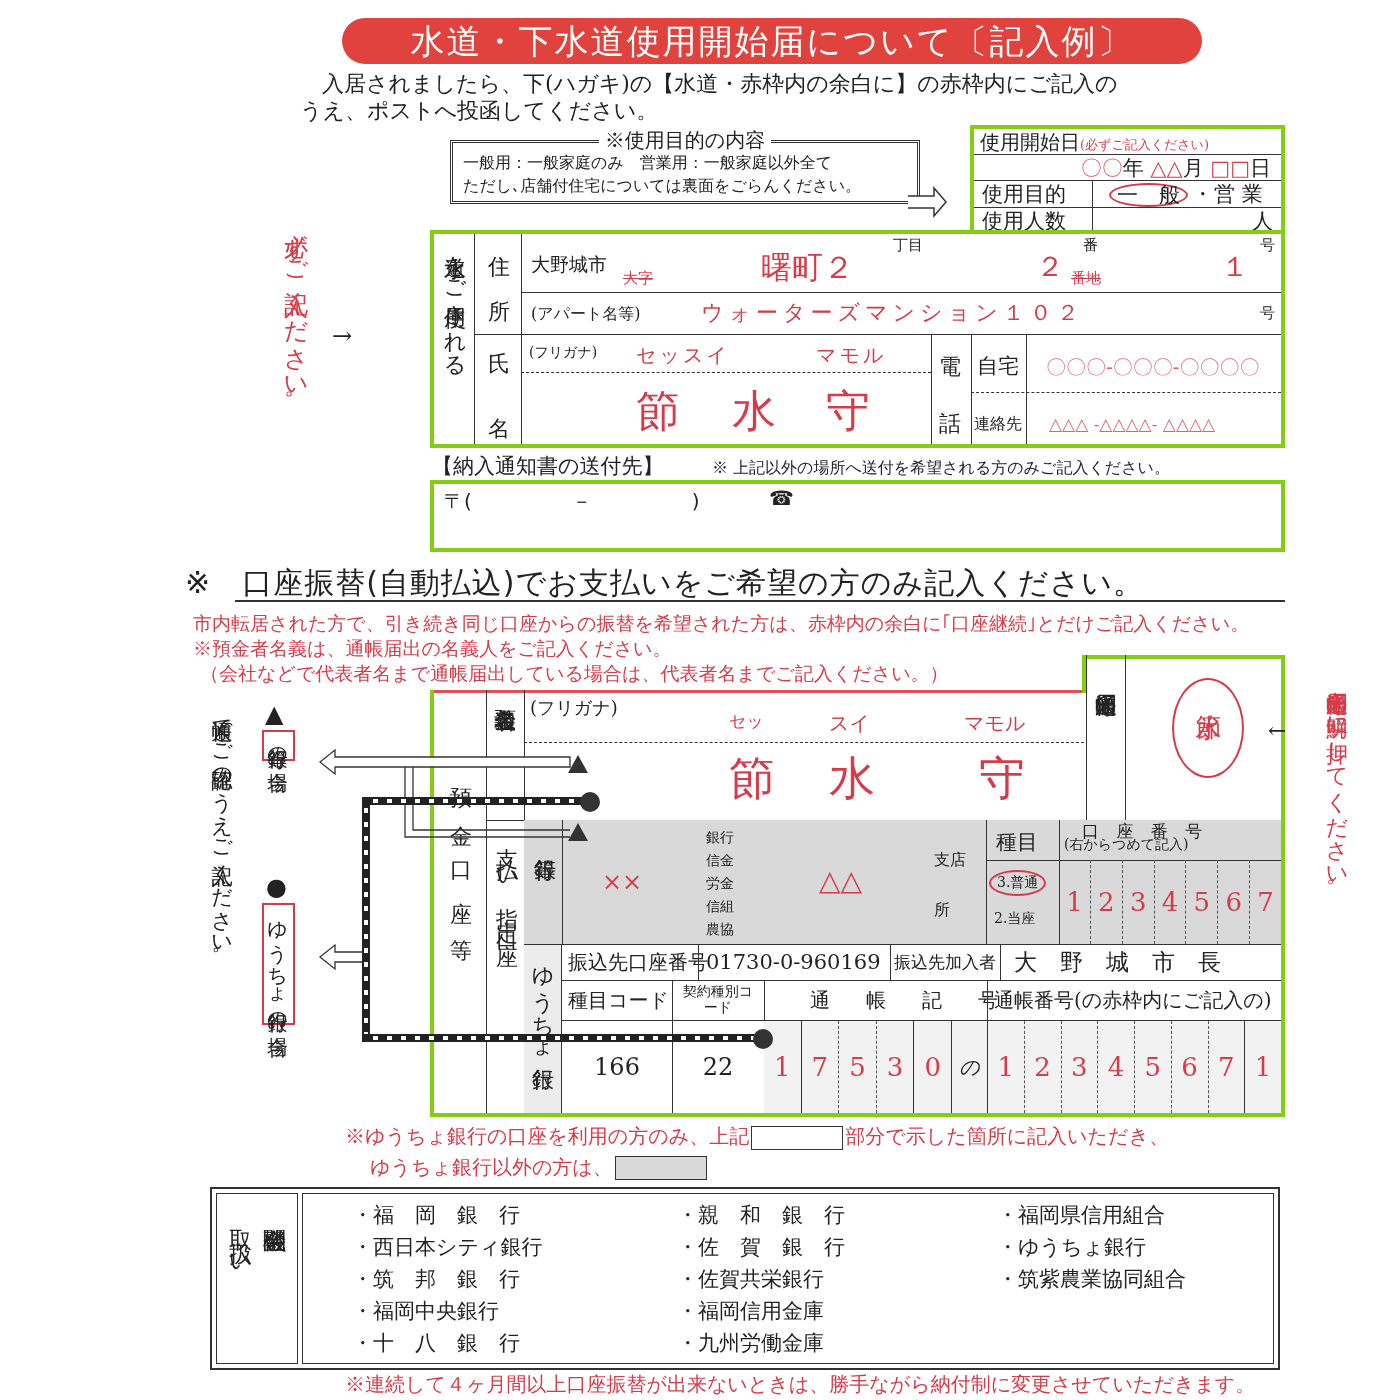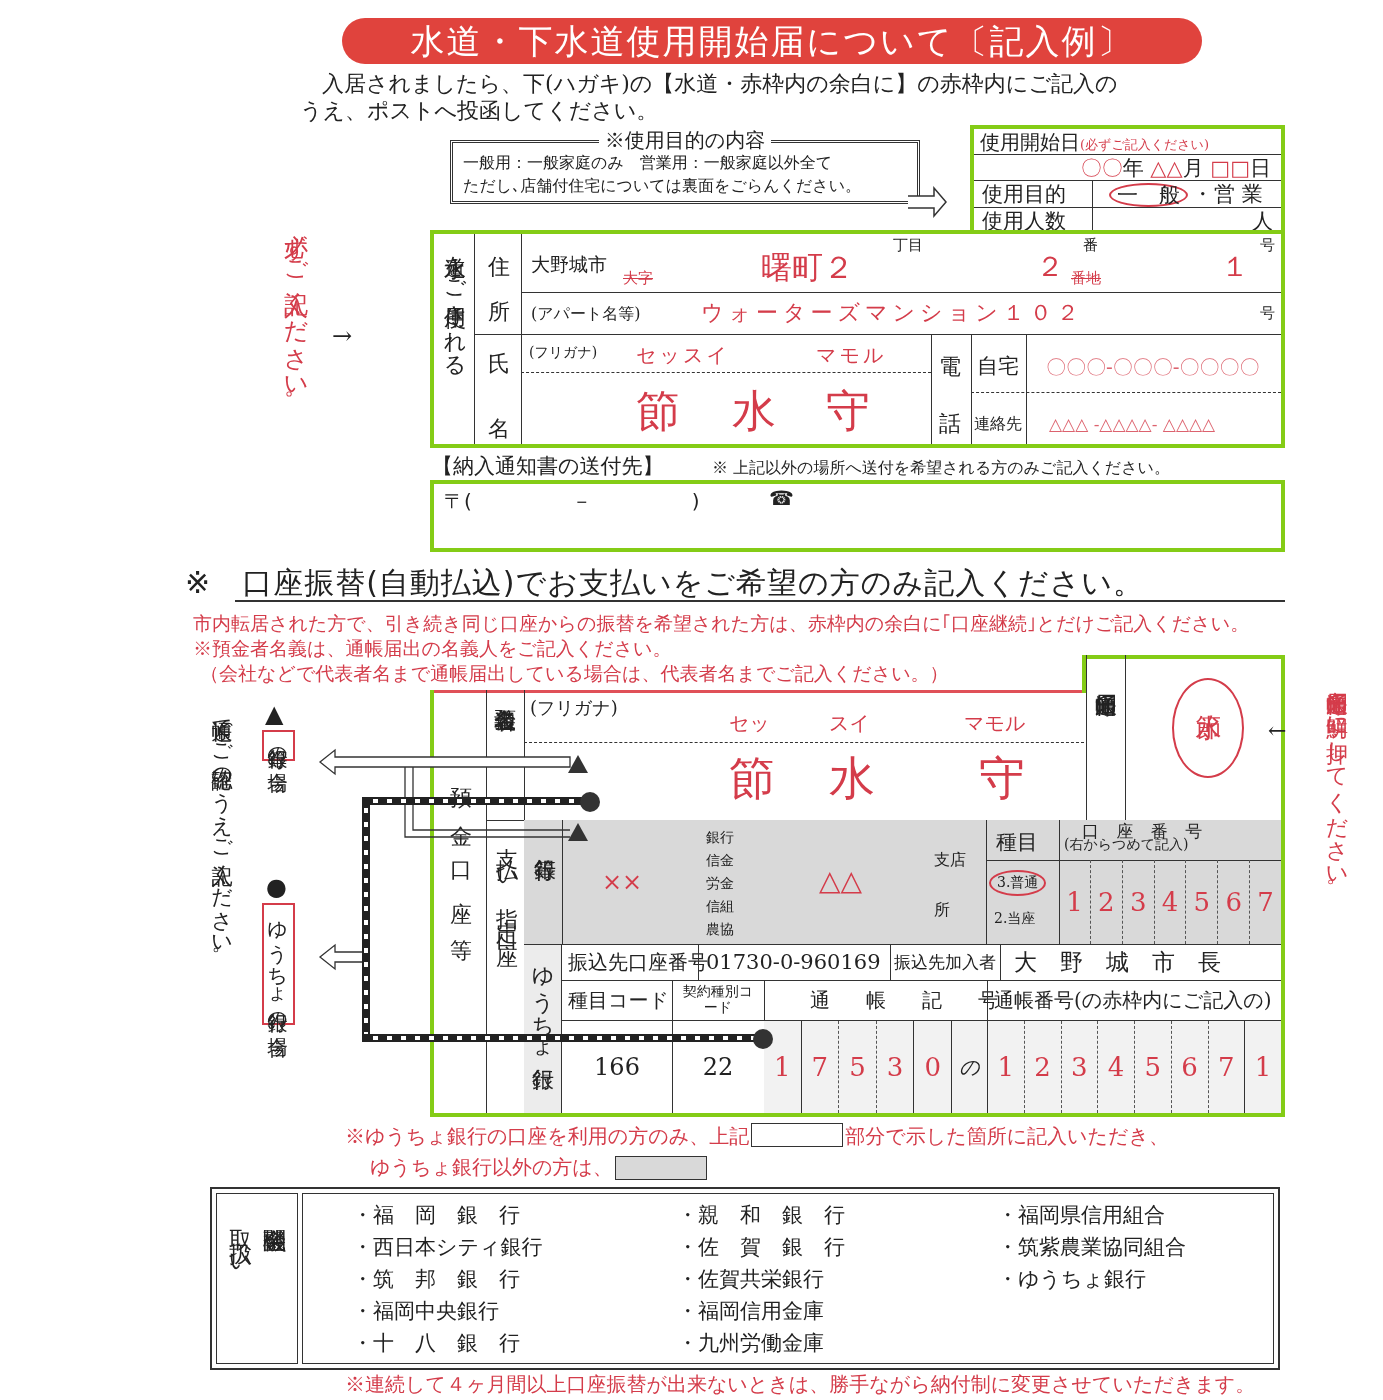--- a/index.html
+++ b/index.html
@@ -133,21 +133,21 @@
   <div style="position:absolute;left:52px;top:0;bottom:0;border-left:1px solid #333"></div>
   <div class="vert" style="position:absolute;left:12px;top:80px;font-size:22px;letter-spacing:38px">預金口座等</div>
 
   <div style="position:absolute;left:52px;width:38px;top:0;height:130px">
     <div class="vert" style="position:absolute;left:6px;top:2px;font-size:22px;line-height:26px">預金者名義</div>
   </div>
   <div style="position:absolute;left:90px;top:0;bottom:0;border-left:1px solid #333"></div>
   <div style="position:absolute;left:52px;right:0;top:130px;border-top:1px solid #333"></div>
   <div style="position:absolute;left:90px;top:0;width:560px;height:130px">
     <span style="position:absolute;left:6px;top:6px;font-size:18px">(フリガナ)</span>
-    <span class="rtext" style="position:absolute;left:205px;top:20px;font-size:20px">セッ</span>
+    <span class="rtext" style="position:absolute;left:205px;top:20px;font-size:17px">セッ</span>
     <span class="rtext" style="position:absolute;left:305px;top:20px;font-size:20px">スイ</span>
     <span class="rtext" style="position:absolute;left:440px;top:20px;font-size:20px">マモル</span>
     <div class="dash-h" style="left:0;right:0;top:52px"></div>
     <span class="rtext" style="position:absolute;left:205px;top:58px;font-size:46px">節</span>
     <span class="rtext" style="position:absolute;left:305px;top:58px;font-size:46px">水</span>
     <span class="rtext" style="position:absolute;left:455px;top:58px;font-size:46px">守</span>
   </div>
 
   <div style="position:absolute;left:652px;top:-35px;width:40px;height:165px;border-left:1px solid #333;border-right:1px solid #333">
     <div class="vert" style="position:absolute;left:6px;top:22px;font-size:22px;line-height:26px">通帳届出印</div>
@@ -248,21 +248,21 @@
 </svg>
 <div class="dottedbar" style="left:362px;top:797px;width:225px"></div>
 <div class="dottedbarv" style="left:362px;top:797px;height:245px"></div>
 <div class="dottedbar" style="left:362px;top:1034px;width:400px"></div>
 <div class="abs" style="left:580px;top:792px;width:20px;height:20px;border-radius:50%;background:#333"></div>
 <div class="abs" style="left:753px;top:1029px;width:20px;height:20px;border-radius:50%;background:#333"></div>
 
 <div class="abs" style="left:1268px;top:718px;font-size:22px">←</div>
 <div class="abs vert rtext" style="left:1322px;top:676px;font-size:22px">通帳届出印を鮮明に押してください。</div>
 
-<div class="abs rtext" style="left:345px;top:1123px;font-size:20px;display:flex;align-items:flex-start">
+<div class="abs rtext" style="left:345px;top:1123px;font-size:20px;display:flex;align-items:flex-end">
   <span>※ゆうちょ銀行の口座を利用の方のみ、上記</span>
   <span style="display:inline-block;width:92px;height:24px;border:1px solid #333;background:#fff;margin:0 2px"></span>
   <span>部分で示した箇所に記入いただき、</span>
 </div>
 <div class="abs rtext" style="left:370px;top:1154px;font-size:20px;display:flex;align-items:center">
   <span>ゆうちょ銀行以外の方は、</span>
   <span style="display:inline-block;width:92px;height:24px;border:1px solid #333;background:#d9d9d9;margin:0 2px"></span>
 </div>
 
 <div class="abs" style="left:210px;top:1187px;width:1070px;height:183px;border:2px solid #333">
@@ -280,19 +280,19 @@
     </div>
     <div style="width:265px">
       <div>・親　和　銀　行</div>
       <div>・佐　賀　銀　行</div>
       <div>・佐賀共栄銀行</div>
       <div>・福岡信用金庫</div>
       <div>・九州労働金庫</div>
     </div>
     <div style="width:260px">
       <div>・福岡県信用組合</div>
+      <div>・ゆうちょ銀行</div>
       <div>・筑紫農業協同組合</div>
-      <div>・ゆうちょ銀行</div>
     </div>
   </div>
 </div>
 
 <div class="abs rtext" style="left:345px;top:1371px;font-size:20px;white-space:nowrap">※連続して４ヶ月間以上口座振替が出来ないときは、勝手ながら納付制に変更させていただきます。</div>
 
 </body></html>

